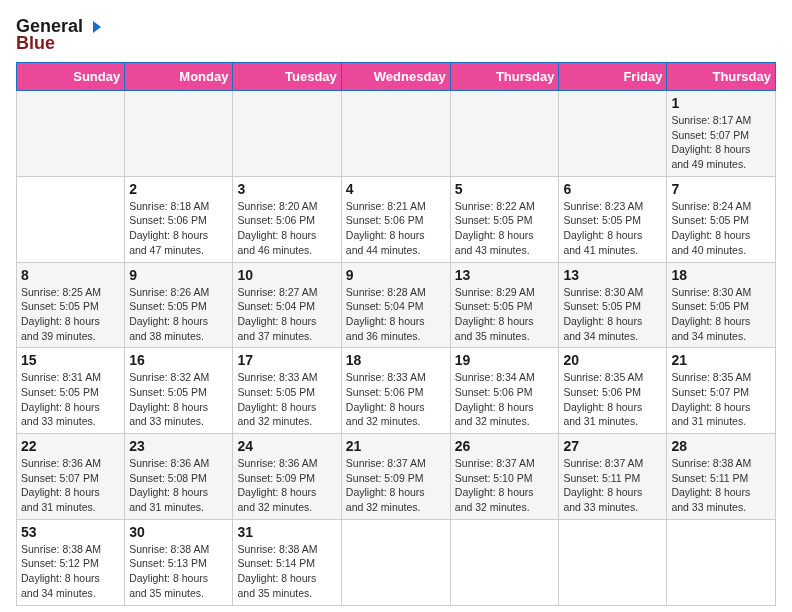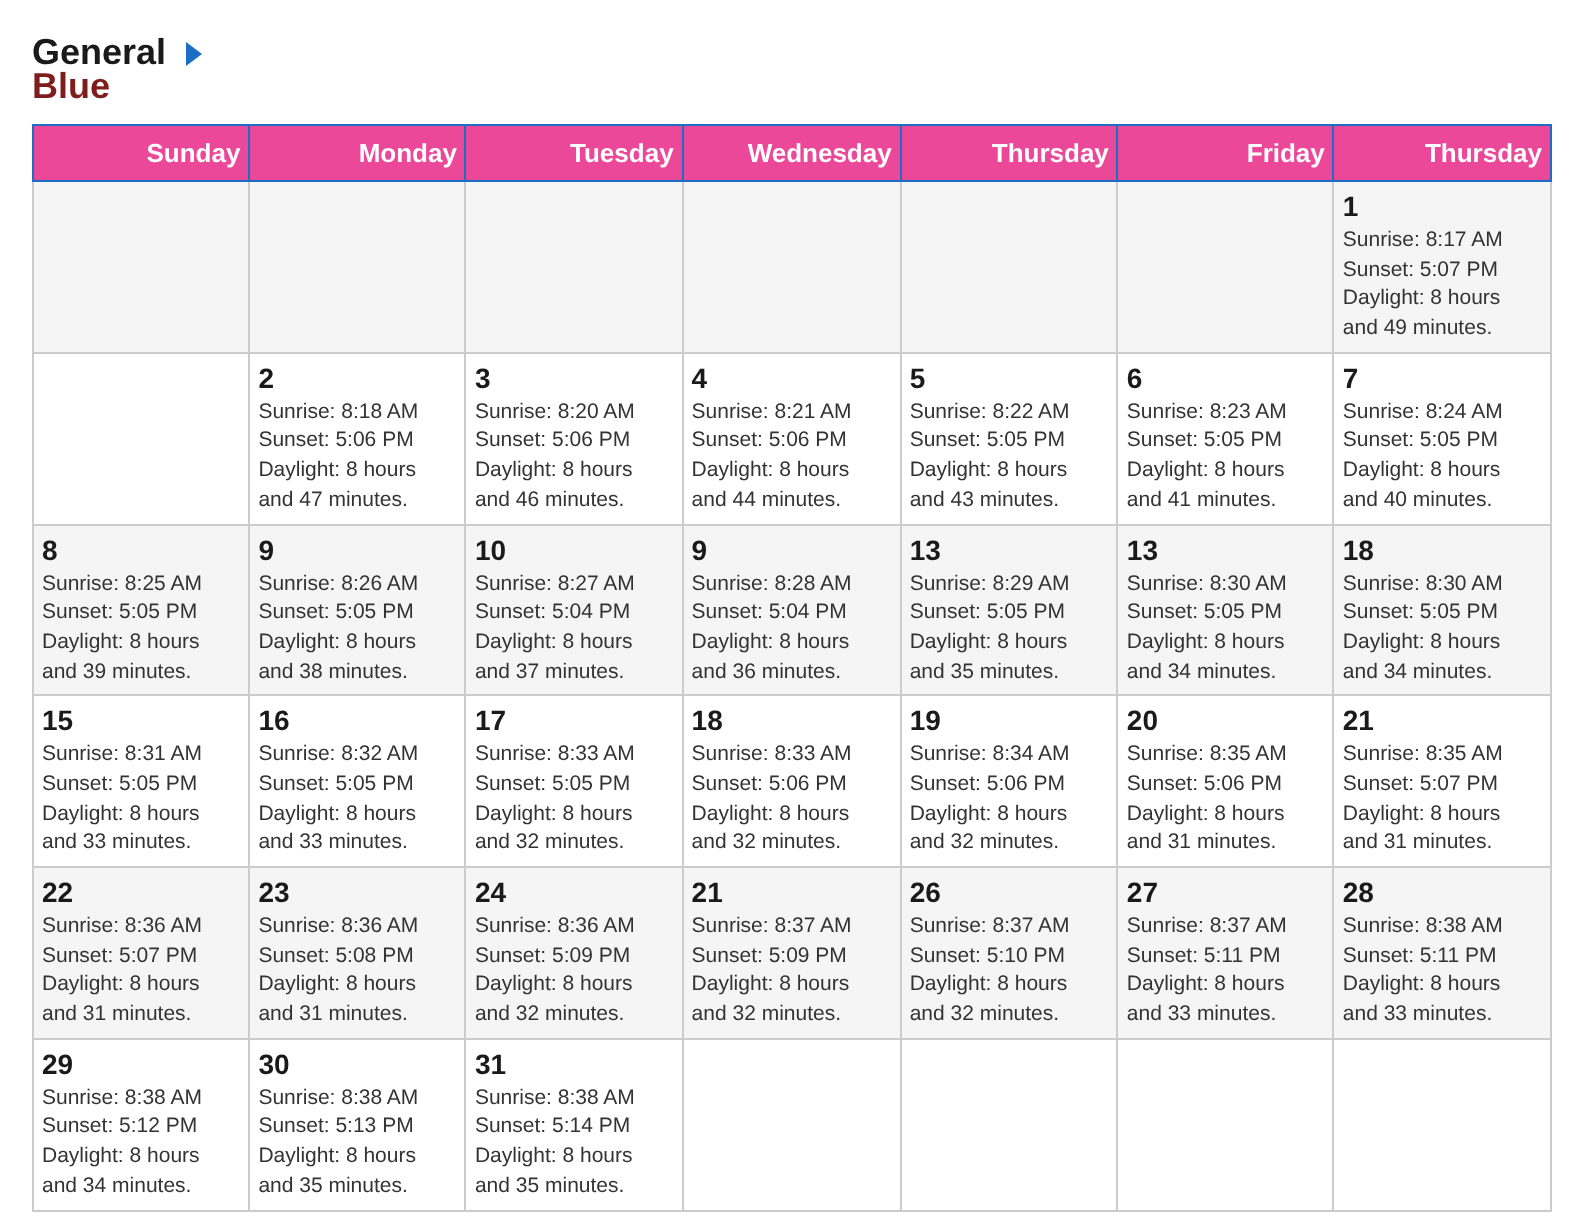--- a/index.html
+++ b/index.html
@@ -234,21 +234,21 @@
           <span class="day-number">27</span>
           <div class="day-info">Sunrise: 8:37 AM<br>Sunset: 5:11 PM<br>Daylight: 8 hours<br>and 33 minutes.</div>
         </td>
         <td>
           <span class="day-number">28</span>
           <div class="day-info">Sunrise: 8:38 AM<br>Sunset: 5:11 PM<br>Daylight: 8 hours<br>and 33 minutes.</div>
         </td>
       </tr>
       <tr>
         <td>
-          <span class="day-number">29</span>
+          <span class="day-number">53</span>
           <div class="day-info">Sunrise: 8:38 AM<br>Sunset: 5:12 PM<br>Daylight: 8 hours<br>and 34 minutes.</div>
         </td>
         <td>
           <span class="day-number">30</span>
           <div class="day-info">Sunrise: 8:38 AM<br>Sunset: 5:13 PM<br>Daylight: 8 hours<br>and 35 minutes.</div>
         </td>
         <td>
           <span class="day-number">31</span>
           <div class="day-info">Sunrise: 8:38 AM<br>Sunset: 5:14 PM<br>Daylight: 8 hours<br>and 35 minutes.</div>
         </td>

